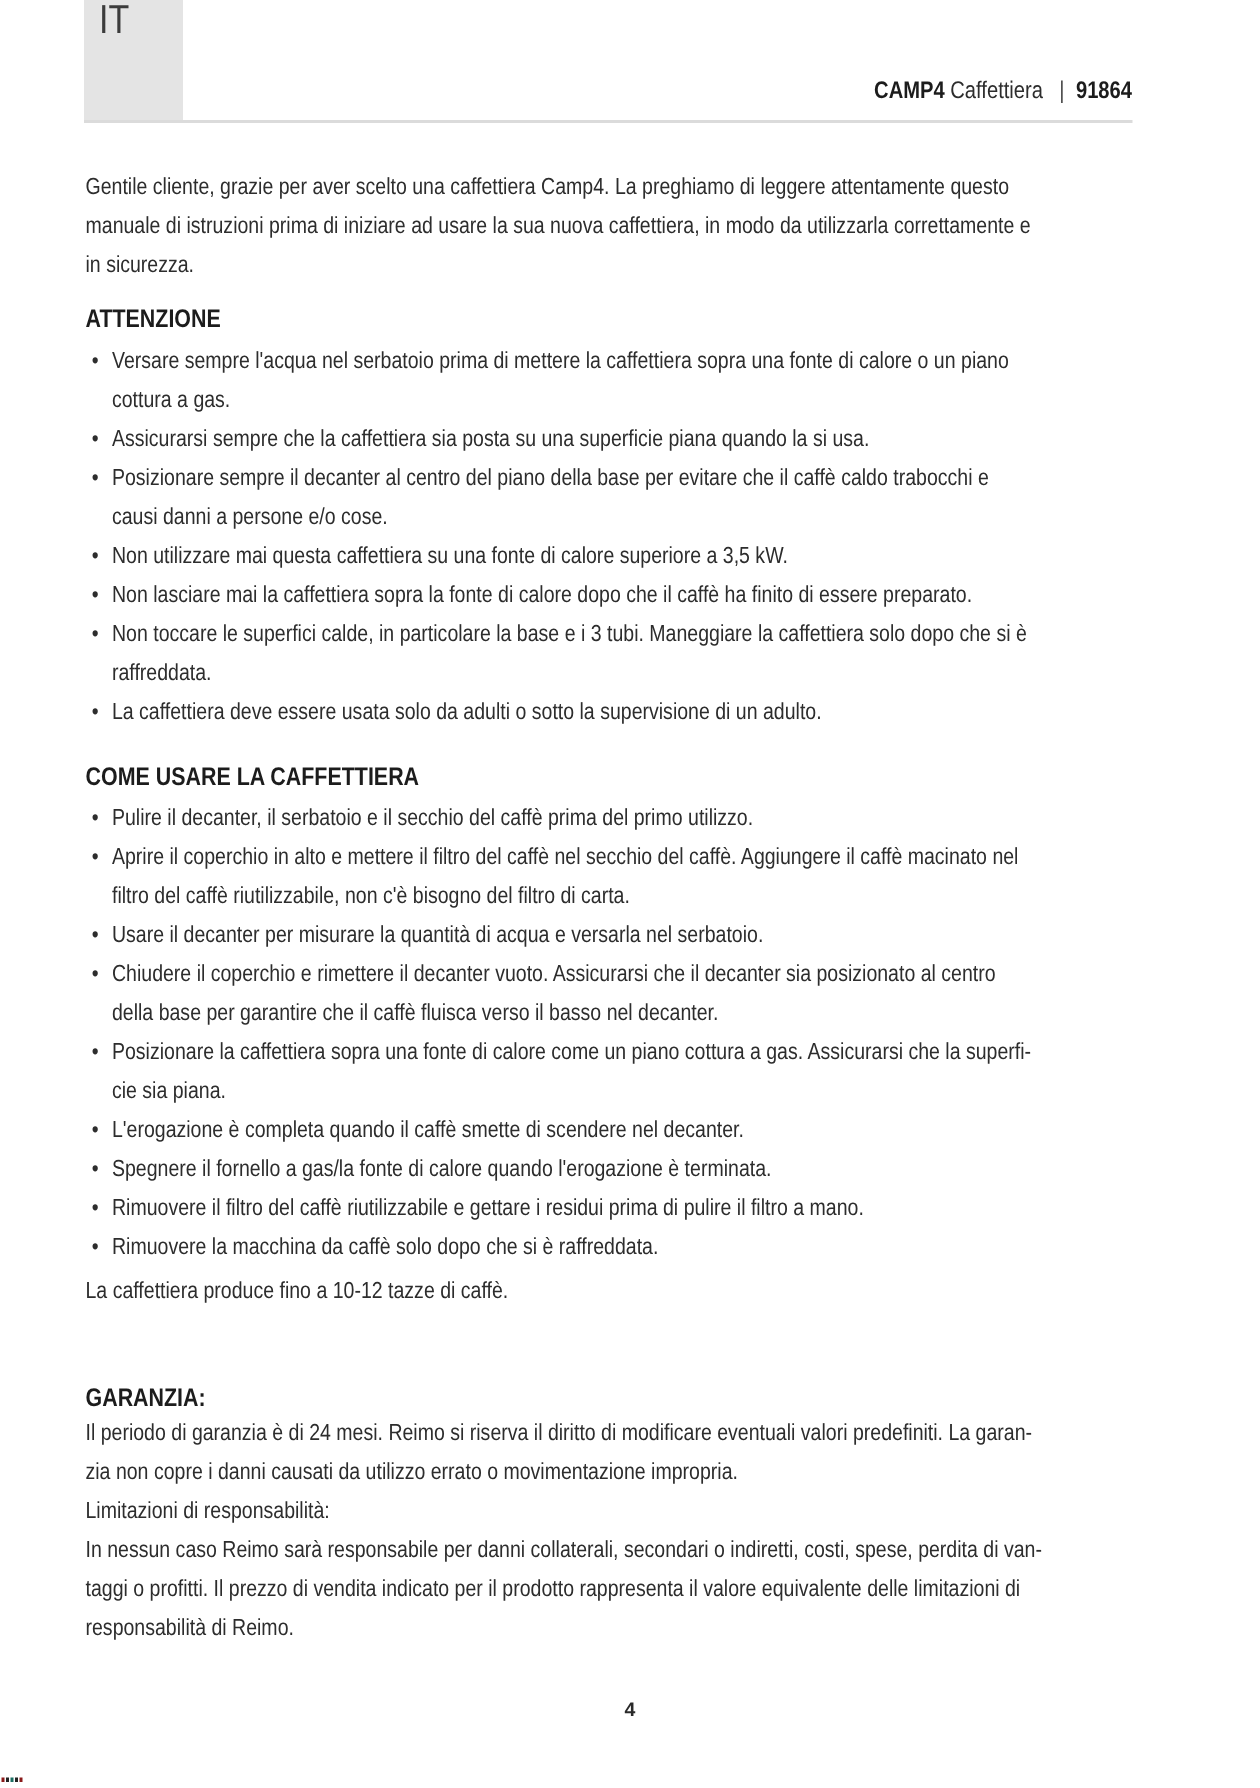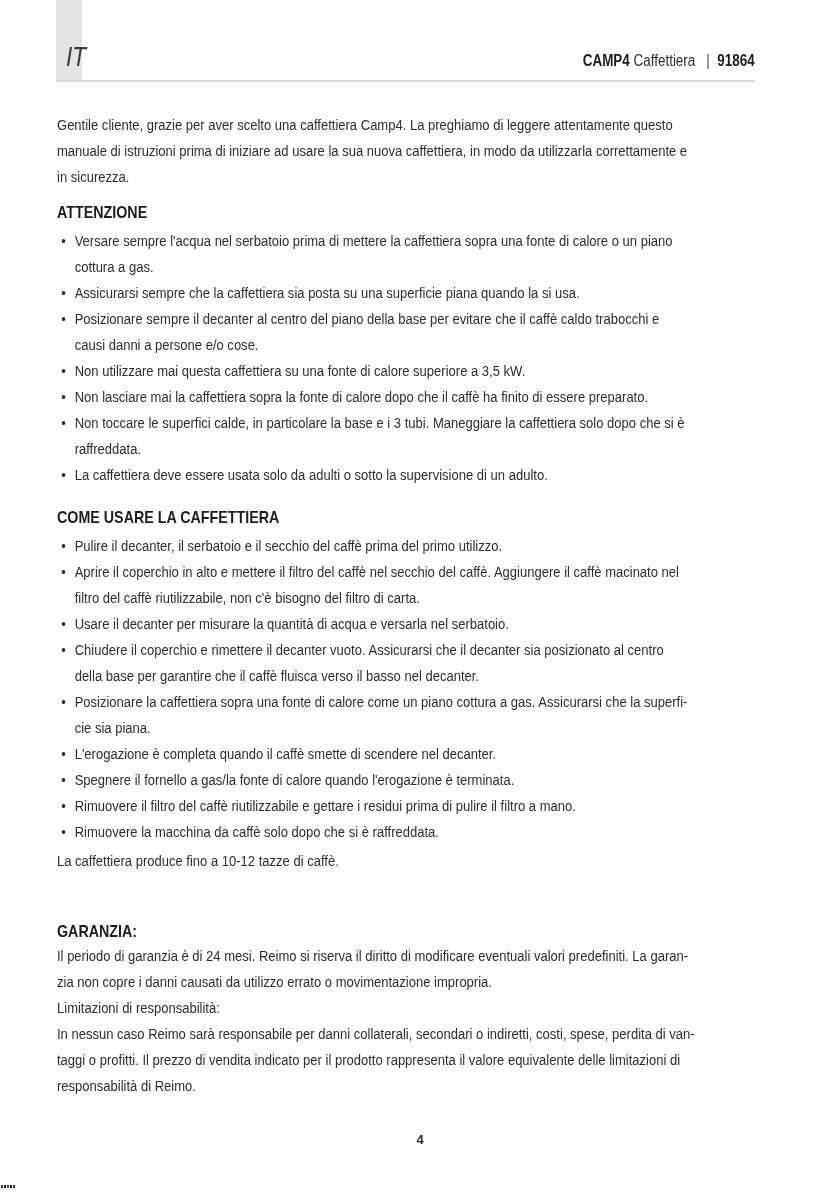--- a/index.html
+++ b/index.html
@@ -8,24 +8,24 @@
     background: #ffffff;
     font-family: "Liberation Sans", sans-serif;
     color: #2d2d2d;
     position: relative;
     overflow: hidden;
   }
   .page { position: absolute; inset: 0; width: 840px; height: 1192px; background: #fff; }
 
   
   .lang-box {
-    position: absolute; left: 56px; top: 0; width: 26px; height: 80px;
+    position: absolute; left: 56px; top: 0; width: 66px; height: 80px;
     background: #e4e4e4;
-    display: flex; align-items: flex-end;
-    padding: 0 0 9px 10px; box-sizing: border-box; font-style: italic;
+    display: flex; 
+    padding: 0 0 9px 10px; box-sizing: border-box;
   }
   .lang-box .lang-text {
     font-size: 27px; line-height: 1; color: #3b3b3b;
     transform: scaleX(0.84); transform-origin: left bottom;
   }
   .header-meta {
     position: absolute; top: 52px; right: 85px;
     font-size: 16px; line-height: 18px; color: #2d2d2d;
     white-space: nowrap;
     transform: scaleX(0.84); transform-origin: right top;

